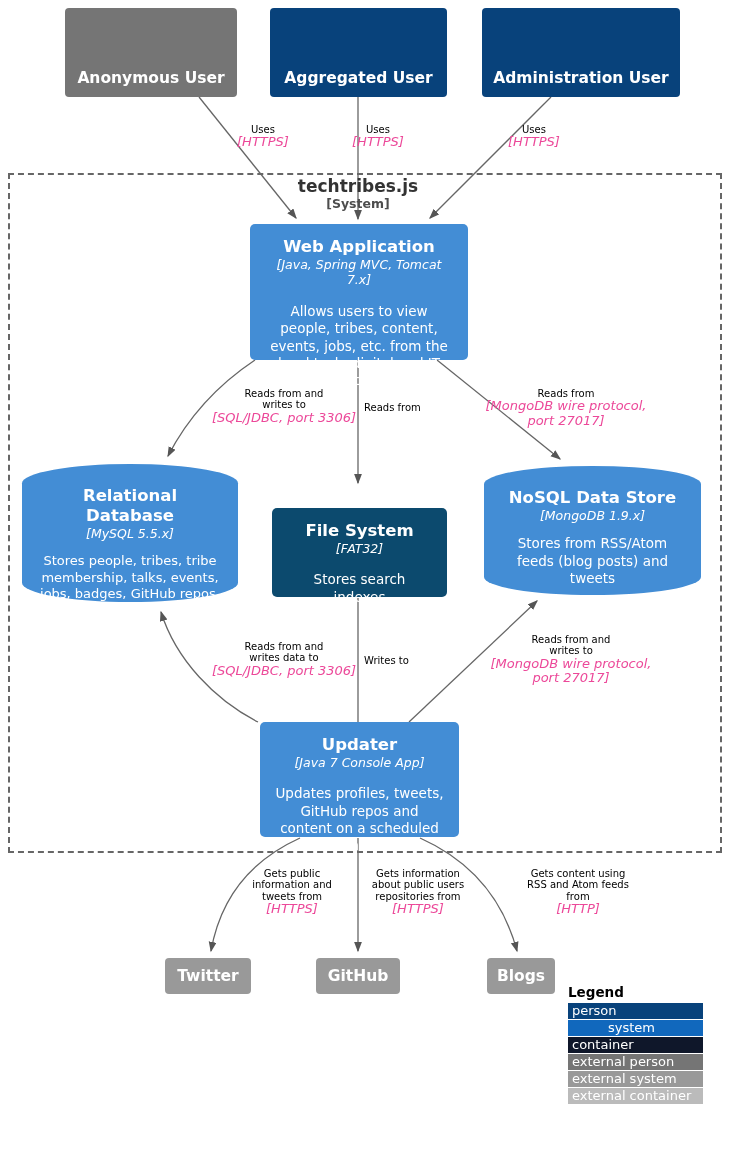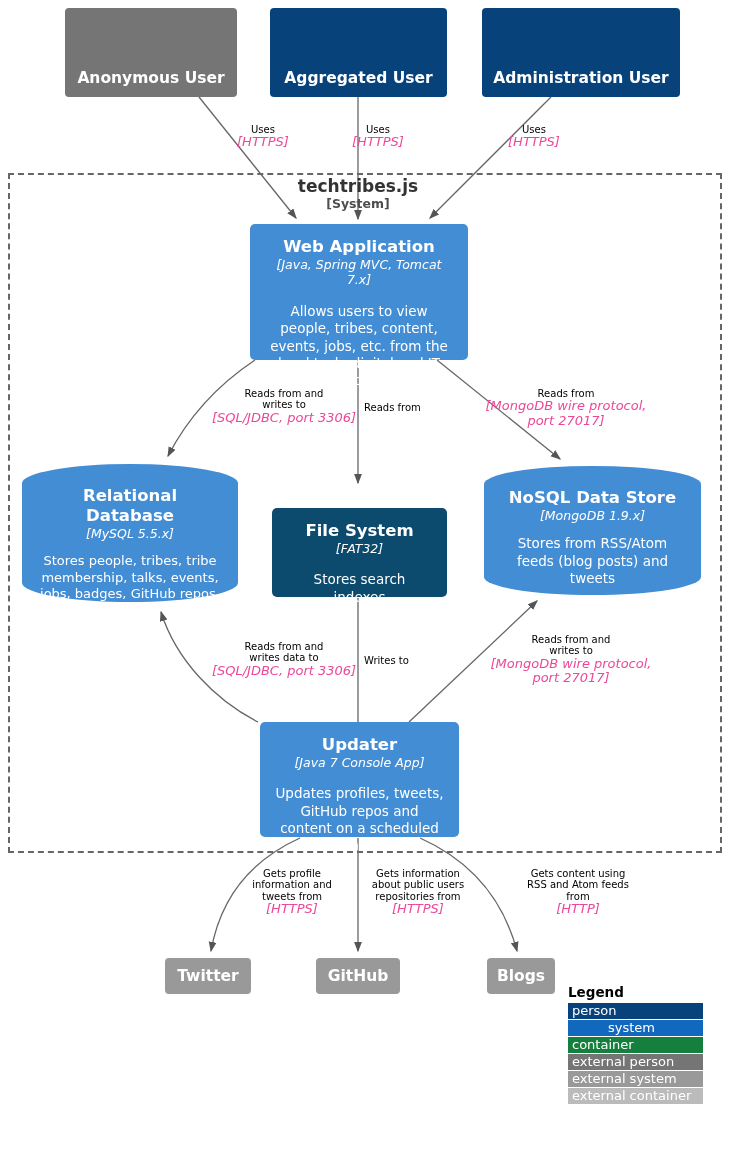--- a/index.html
+++ b/index.html
@@ -181,21 +181,21 @@
     <div class="rel-bold">Writes to</div>
   </div>
   <div class="rel-label" style="left:571px; top:634px;">
     <div class="rel-bold">Reads from and</div>
     <div class="rel-bold">writes to</div>
     <div class="rel-tech">[MongoDB wire protocol,</div>
     <div class="rel-tech">port 27017]</div>
   </div>
 
   <div class="rel-label" style="left:292px; top:868px;">
-    <div class="rel-bold">Gets profile</div>
+    <div class="rel-bold">Gets public</div>
     <div class="rel-bold">information and</div>
     <div class="rel-bold">tweets from</div>
     <div class="rel-tech">[HTTPS]</div>
   </div>
   <div class="rel-label" style="left:418px; top:868px;">
     <div class="rel-bold">Gets information</div>
     <div class="rel-bold">about public users</div>
     <div class="rel-bold">repositories from</div>
     <div class="rel-tech">[HTTPS]</div>
   </div>
@@ -203,19 +203,19 @@
     <div class="rel-bold">Gets content using</div>
     <div class="rel-bold">RSS and Atom feeds</div>
     <div class="rel-bold">from</div>
     <div class="rel-tech">[HTTP]</div>
   </div>
 
   <div class="legend">
     <div class="legend-title">Legend</div>
     <div class="legend-row" style="background-color: rgb(8, 66, 123);">person</div>
     <div class="legend-row" style="background-color: rgb(17, 104, 189); padding-left: 40px;">system</div>
-    <div class="legend-row" style="background-color: #15803d;">container</div>
+    <div class="legend-row" style="background-color: #0f172a;">container</div>
     <div class="legend-row" style="background-color: rgb(117, 117, 117);">external person</div>
     <div class="legend-row" style="background-color: rgb(153, 153, 153);">external system</div>
     <div class="legend-row" style="background-color: rgb(187, 187, 187);">external container</div>
   </div>
 
 </div>
 
 </body></html>

